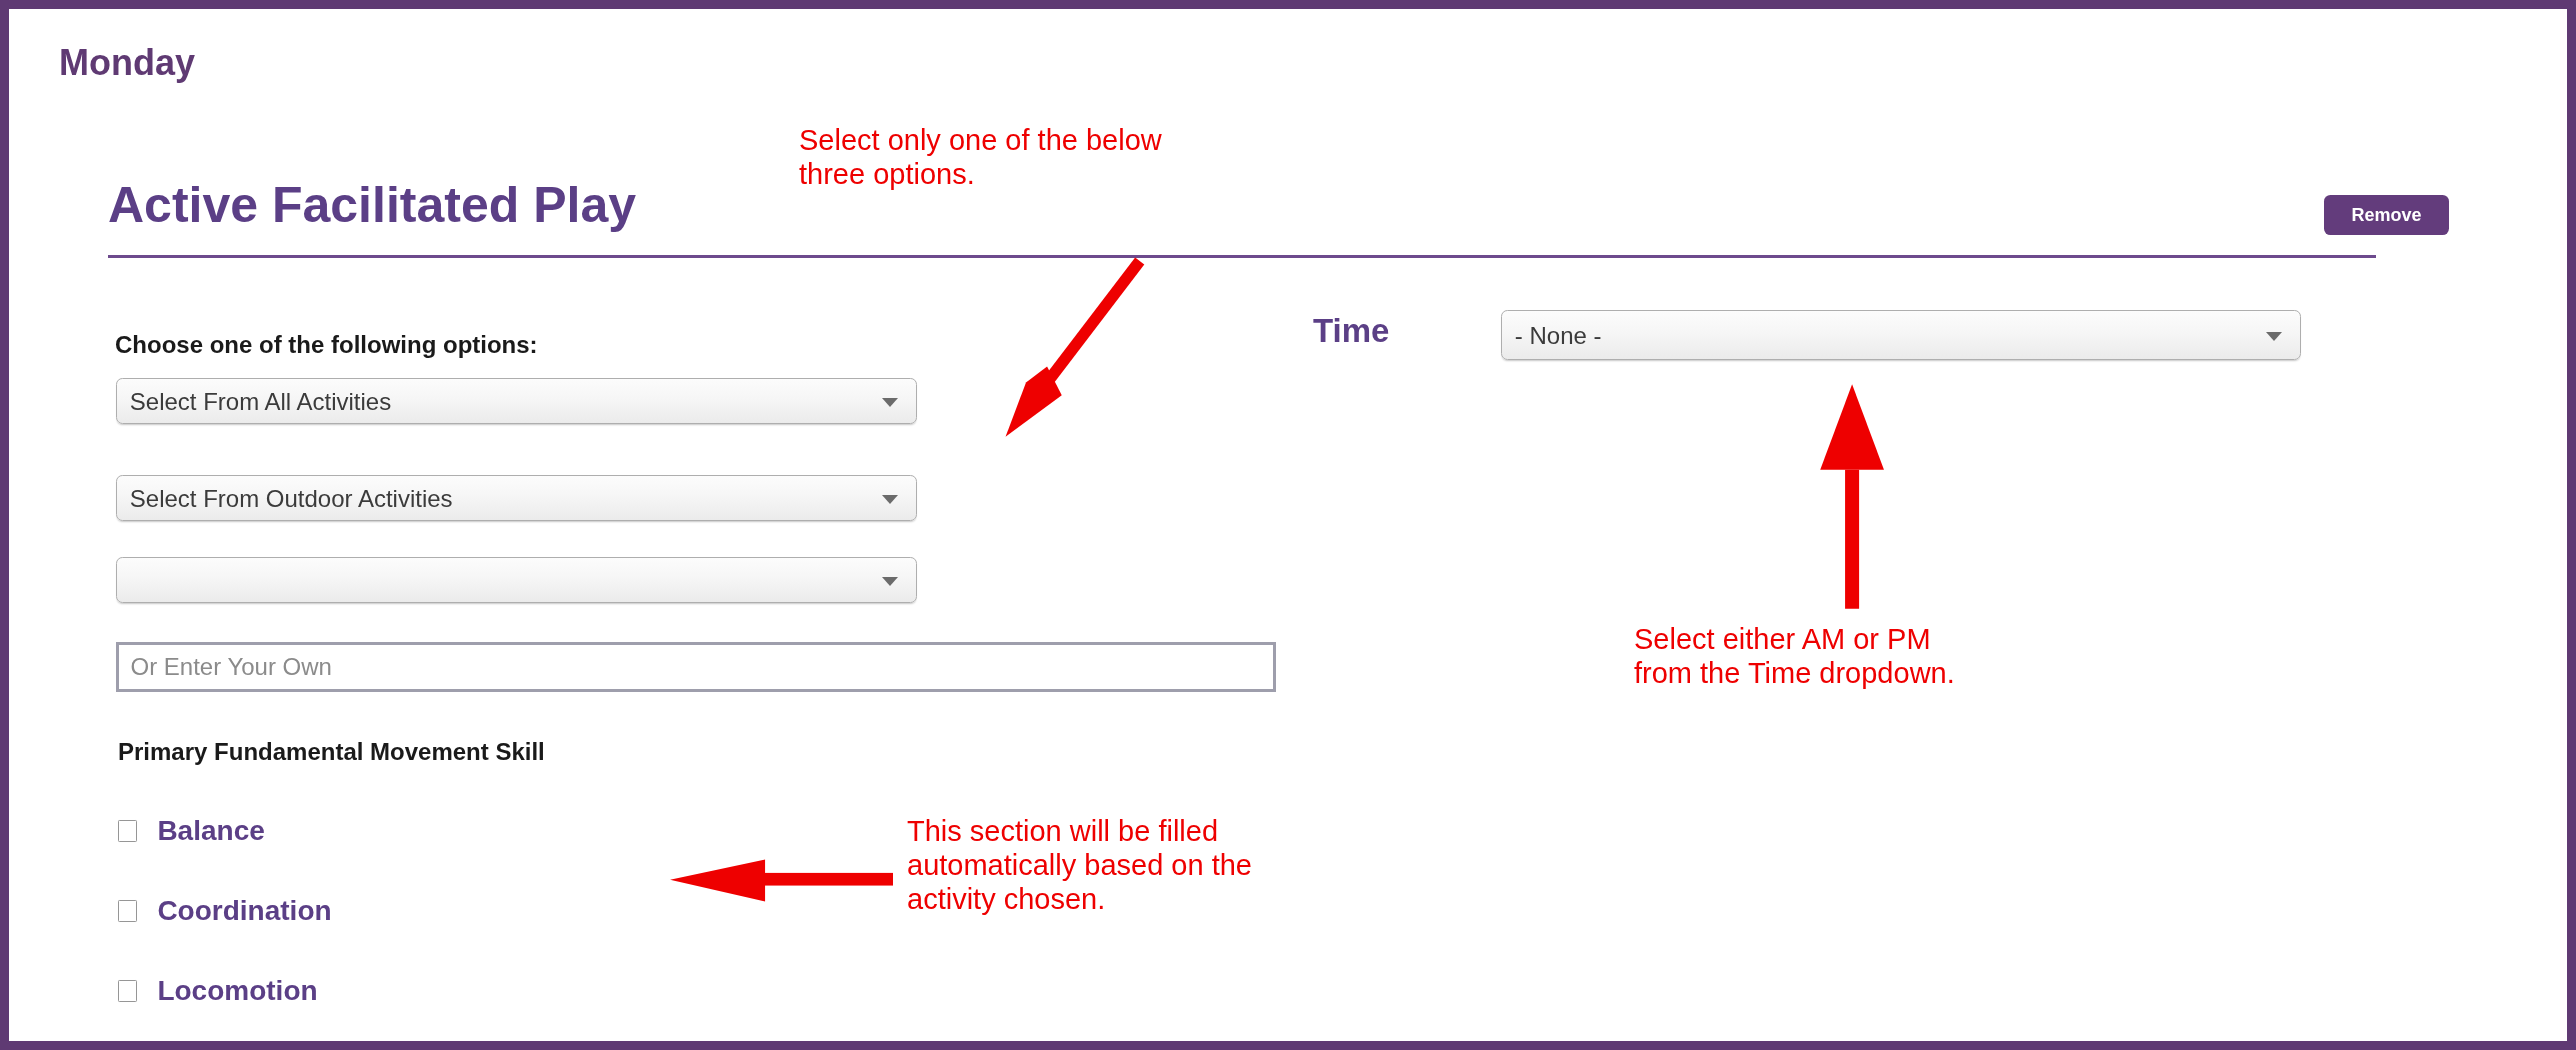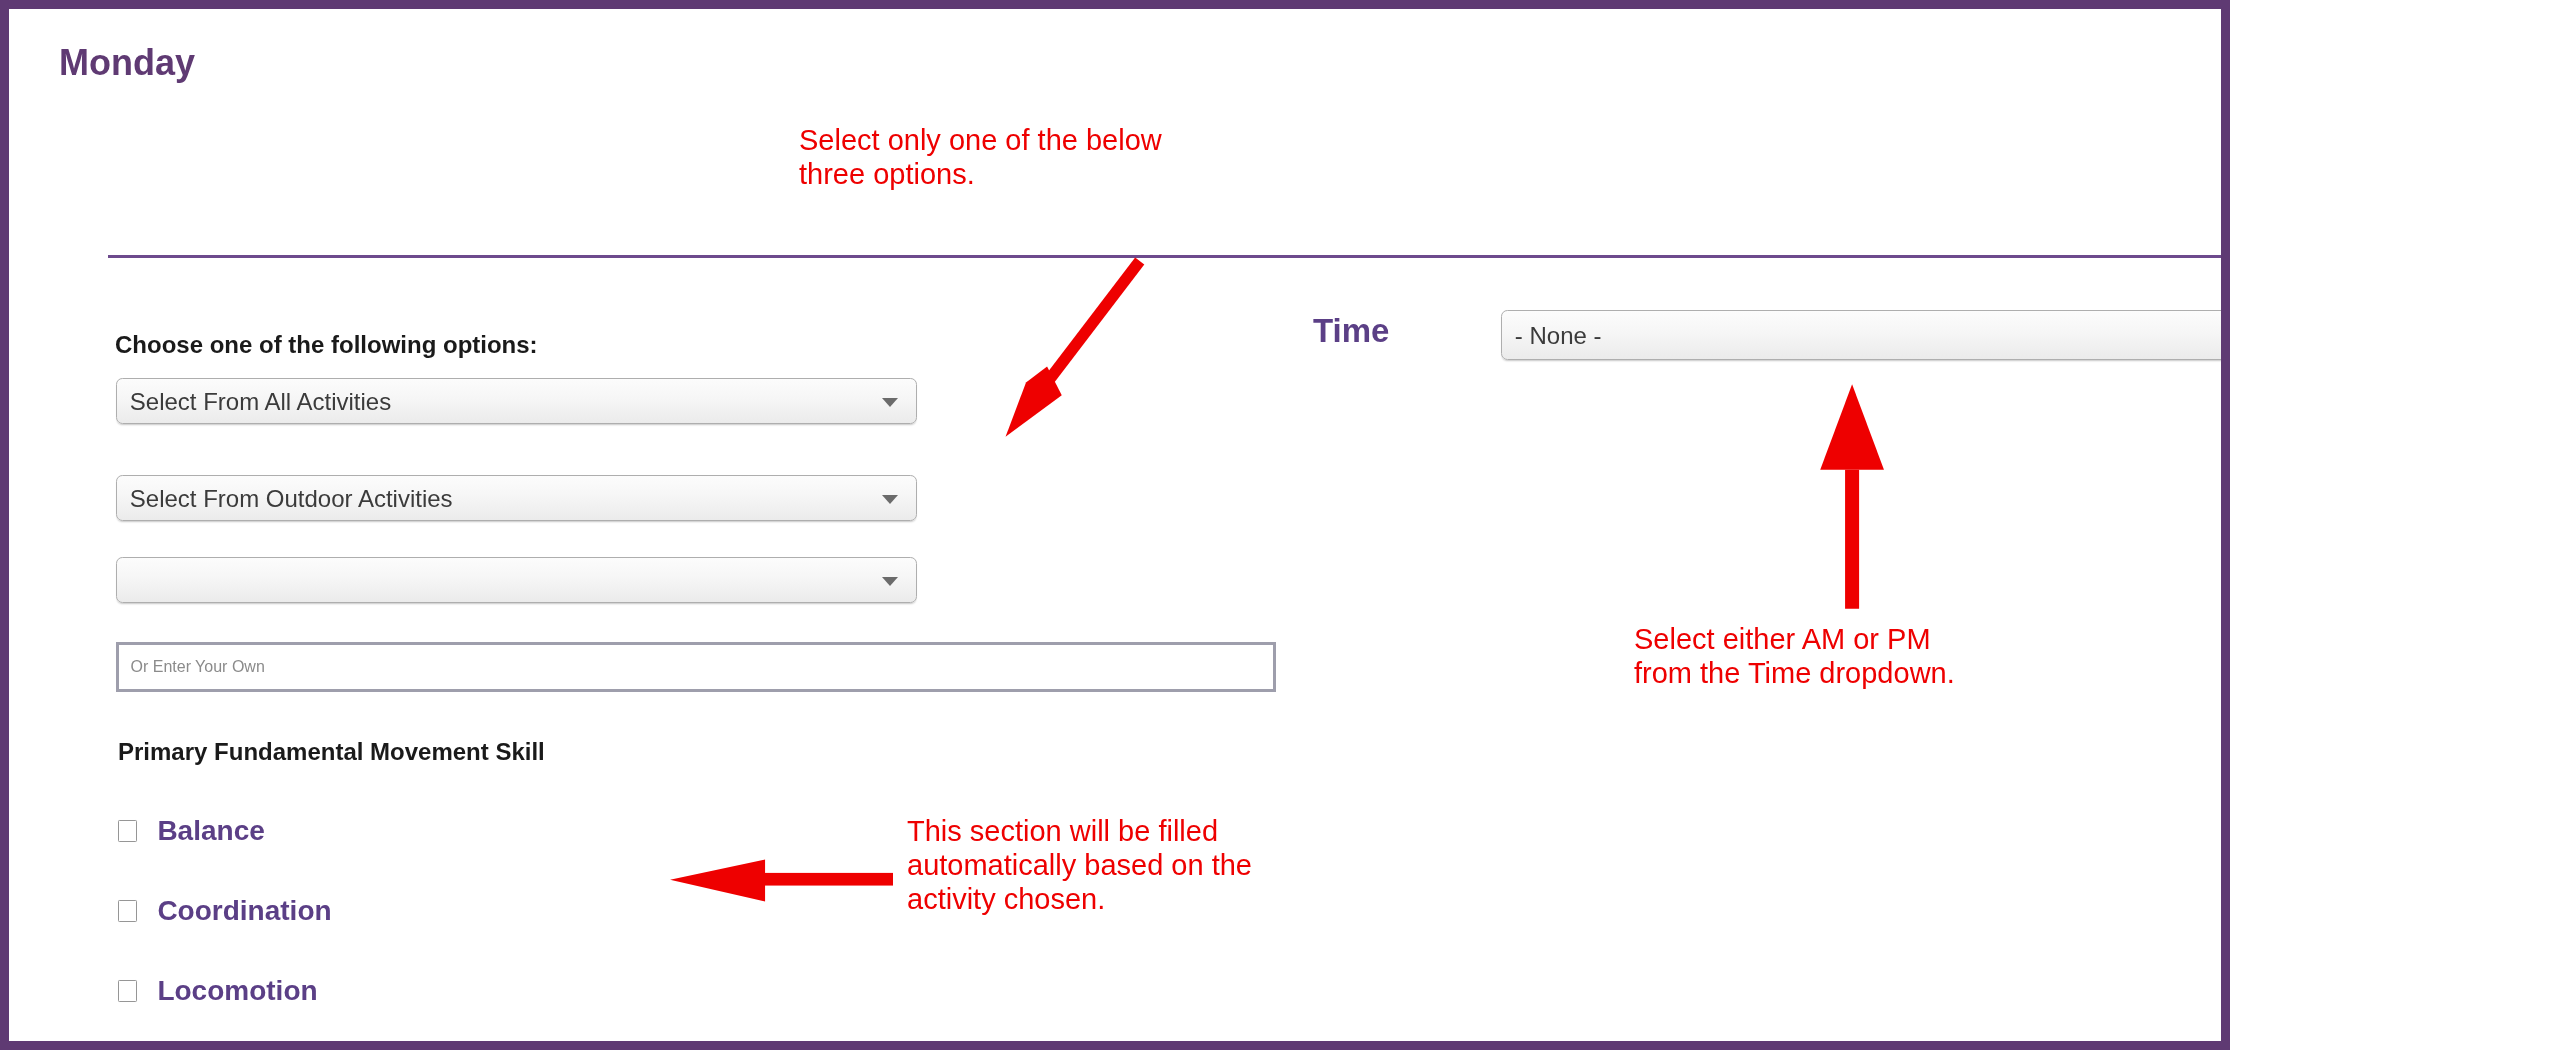--- a/index.html
+++ b/index.html
@@ -5,21 +5,21 @@
   html, body {
     margin: 0;
     padding: 0;
     background: #ffffff;
   }
   body {
     font-family: "Liberation Sans", sans-serif;
   }
   #screen {
     position: relative;
-    width: 2230px;
+    width: 2576px;
     height: 1050px;
     background: #000000;
     box-sizing: border-box;
     border: 9px solid #5f3a73;
     overflow: hidden;
   }
   .inner {
     position: absolute;
     inset: 0;
     background: #ffffff;
@@ -129,21 +129,21 @@
   .own-input {
     position: absolute;
     left: 107px;
     top: 633px;
     width: 1160px;
     height: 50px;
     box-sizing: border-box;
     border: 3.2px solid #9e9eac;
     background: #ffffff;
     font-family: "Liberation Sans", sans-serif;
-    font-size: 16px;
+    font-size: 24px;
     color: #5f5f5f;
     padding: 0 11.5px;
   }
   .own-input::placeholder { color: #8b8b8b; opacity: 1; }
 
   .pfms-label {
     position: absolute;
     left: 109px;
     top: 729px;
     font-size: 24px;
@@ -221,20 +221,21 @@
   }
 </style>
 </head>
 <body>
 
 <div id="screen">
   <div class="inner">
 
     <div class="day-label">Monday</div>
 
+    <div class="section-title">Active Facilitated Play</div>
     <div class="section-rule"></div>
 
     <button class="remove-btn">Remove</button>
 
     <div class="choose-label">Choose one of the following options:</div>
 
     <div class="select-box" id="sel-all">
       <span class="sel-text">Select From All Activities</span>
       <span class="caret"></span>
     </div>

